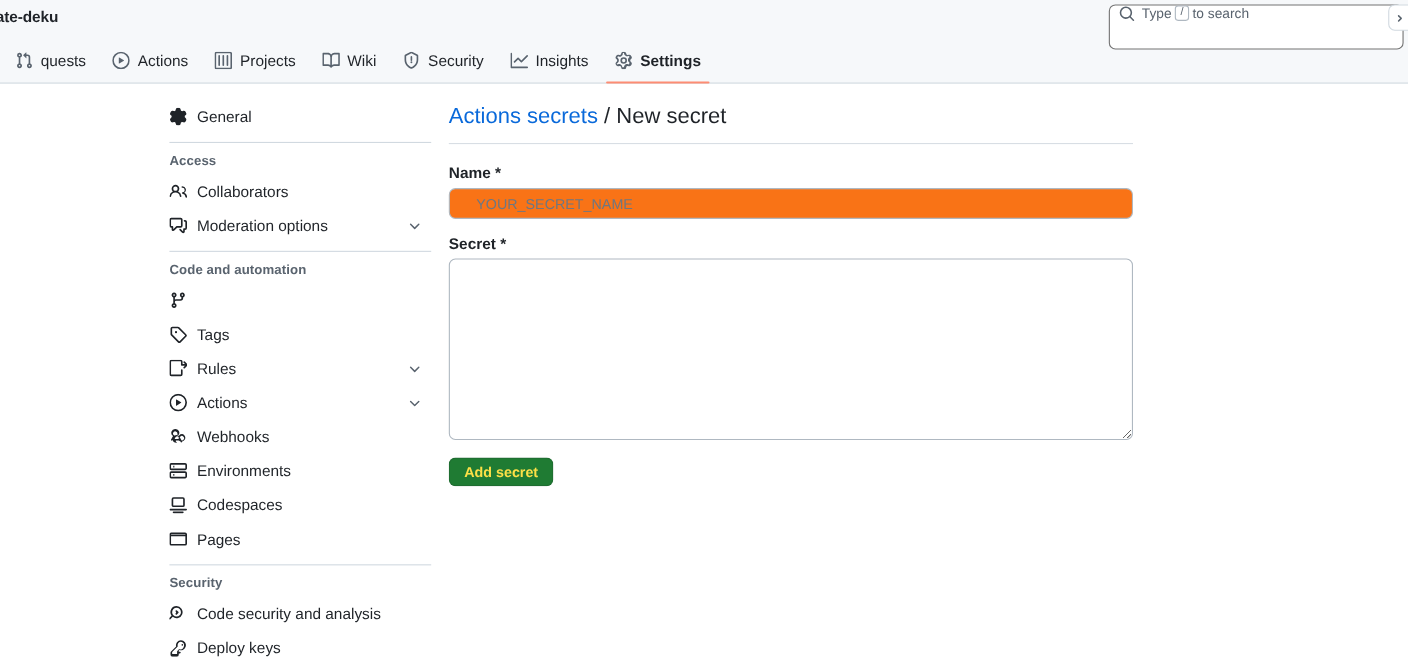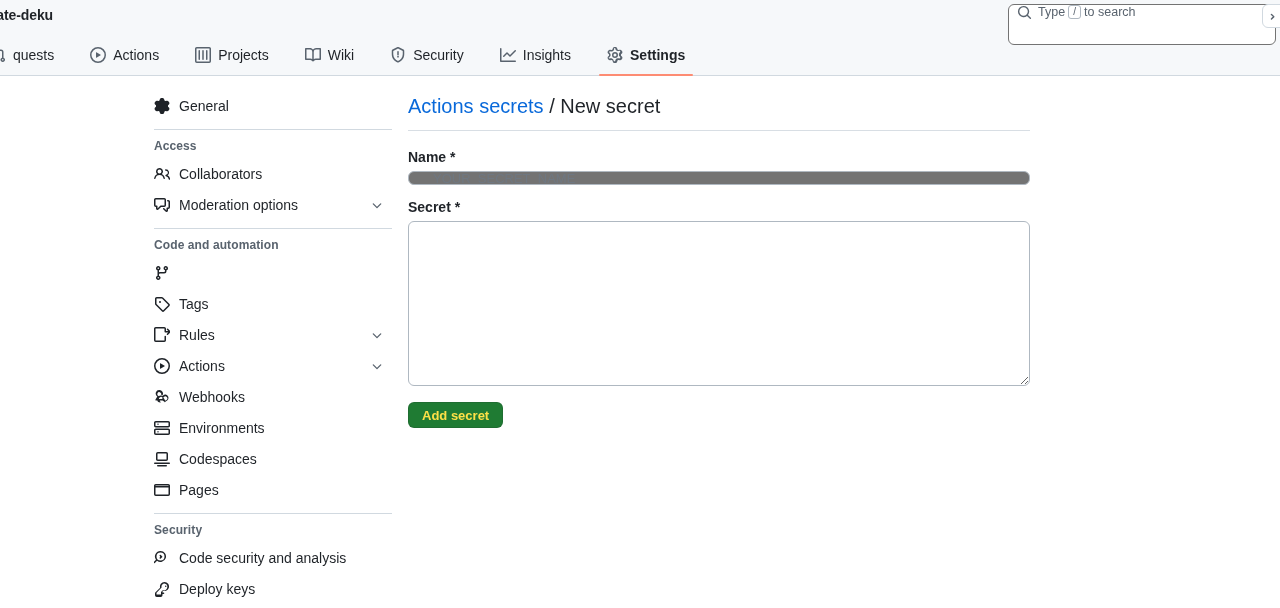--- a/index.html
+++ b/index.html
@@ -76,21 +76,22 @@
     color: #59636e;
   }
 
   
   .navtabs {
     position: absolute;
     left: 0; top: 40px;
     height: 36px;
     display: flex;
     align-items: flex-start;
-    gap: 12px;
+    gap: 0;
+    padding-left: 24px;
   }
   .navtab {
     position: relative;
     display: flex;
     align-items: center;
     gap: 7px;
     height: 30px;
     padding: 0 8px;
     margin-right: 8px;
     color: #1f2328;
@@ -178,28 +179,28 @@
     margin-bottom: 18px;
   }
   .field-label {
     font-size: 14px;
     font-weight: bold;
     color: #1f2328;
     margin-bottom: 6px;
   }
   .text-input {
     display: block;
-    width: 622px; height: 14px;
+    width: 622px; height: 28px;
     border: 1px solid #afb8c1;
     border-radius: 6px;
     padding: 0 24px;
     font-size: 13px;
     font-family: "Liberation Sans", sans-serif;
     color: #1f2328;
-    background: #737373;
+    background: #f97316;
     outline: none;
     margin-bottom: 14px;
   }
   .text-input::placeholder { color: #6e7781; }
   .secret-area {
     display: block;
     width: 622px; height: 165px;
     border: 1px solid #afb8c1;
     border-radius: 6px;
     padding: 8px 12px;

